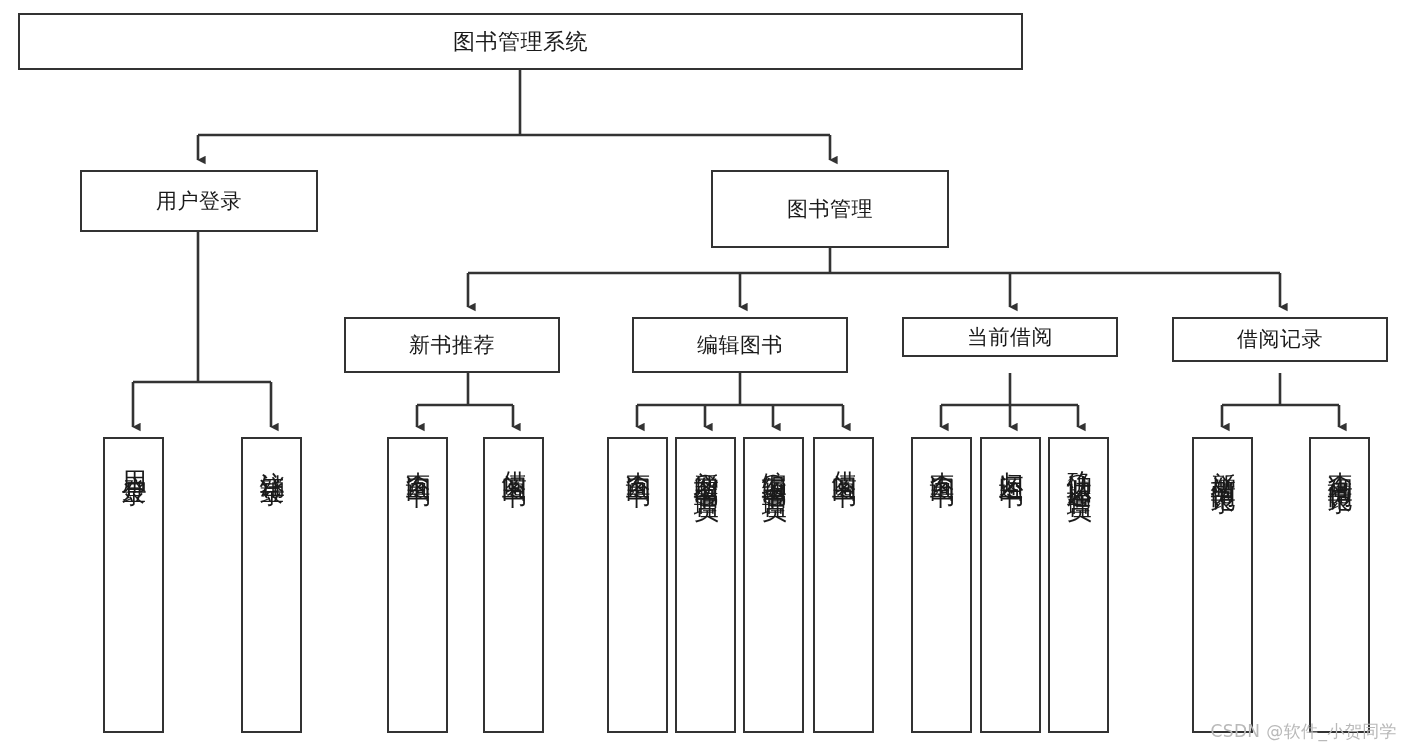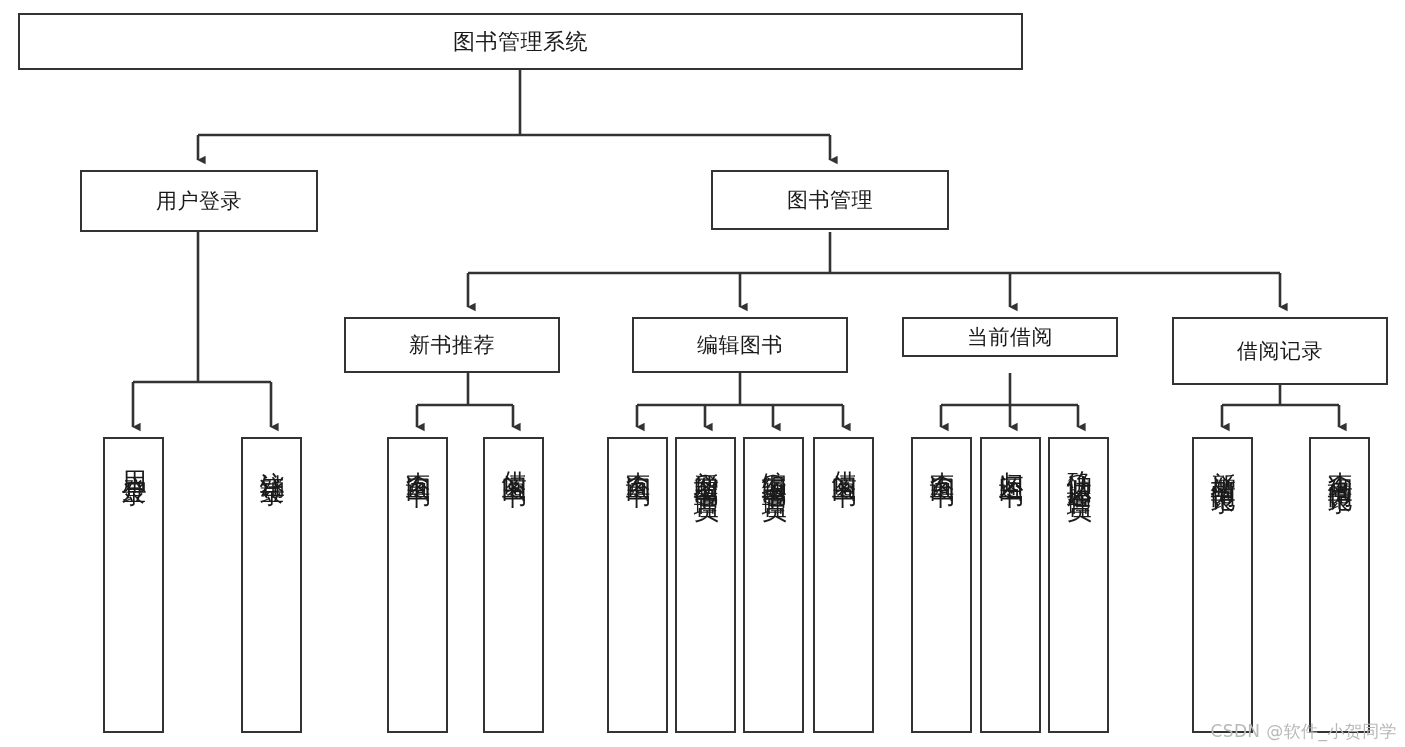--- a/index.html
+++ b/index.html
@@ -131,34 +131,34 @@
     </g>
   </svg>
 
   <div class="node horiz root" style="left:18px; top:13px; width:1005px; height:57px;">
     <span class="node-label">图书管理系统</span>
   </div>
 
   <div class="node horiz" style="left:80px; top:170px; width:238px; height:62px;">
     <span class="node-label">用户登录</span>
   </div>
-  <div class="node horiz" style="left:711px; top:170px; width:238px; height:60px;">
+  <div class="node horiz" style="left:711px; top:170px; width:238px; height:78px;">
     <span class="node-label">图书管理</span>
   </div>
 
   <div class="node horiz" style="left:344px; top:317px; width:216px; height:56px;">
     <span class="node-label">新书推荐</span>
   </div>
   <div class="node horiz" style="left:632px; top:317px; width:216px; height:56px;">
     <span class="node-label">编辑图书</span>
   </div>
   <div class="node horiz" style="left:902px; top:317px; width:216px; height:40px;">
     <span class="node-label">当前借阅</span>
   </div>
-  <div class="node horiz" style="left:1172px; top:317px; width:216px; height:68px;">
+  <div class="node horiz" style="left:1172px; top:317px; width:216px; height:45px;">
     <span class="node-label">借阅记录</span>
   </div>
 
   <div class="node vert" style="left:103px; top:437px; width:61px; height:296px;">
     <span class="node-label">用户登录</span>
   </div>
   <div class="node vert" style="left:241px; top:437px; width:61px; height:296px;">
     <span class="node-label">注销登录</span>
   </div>
 

